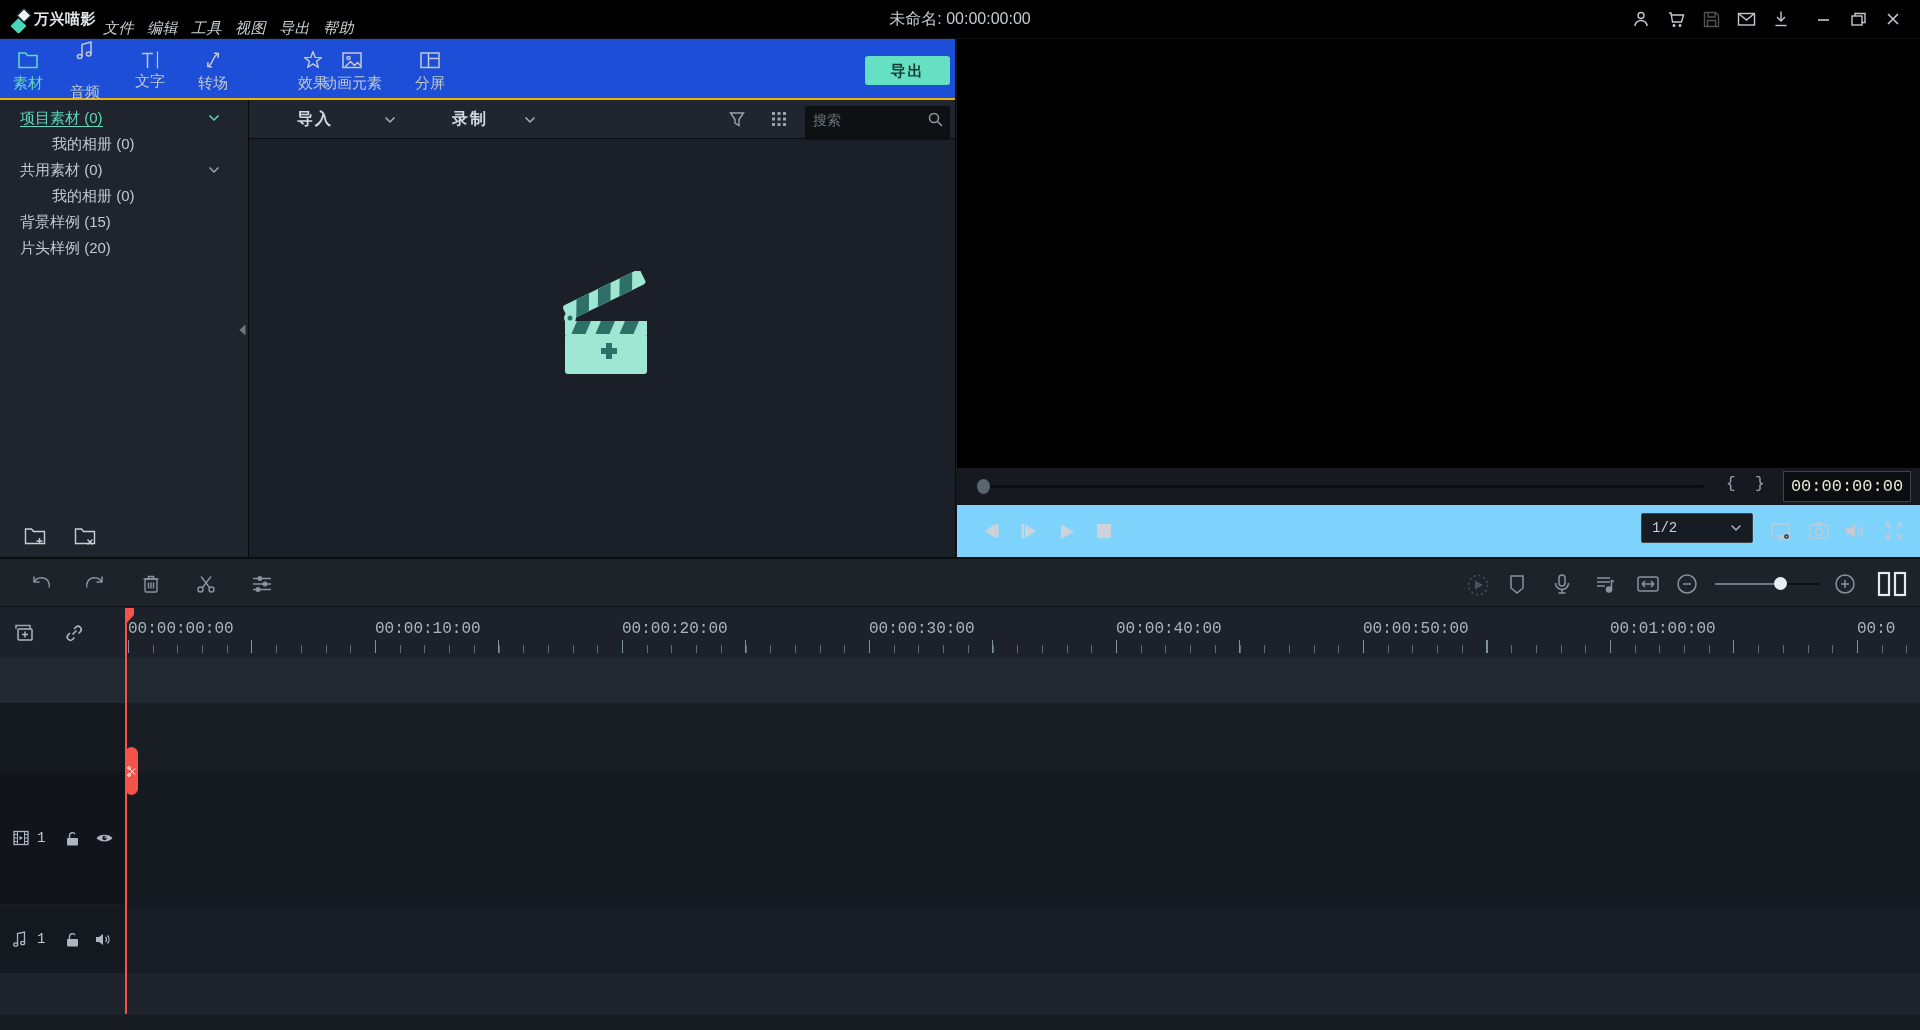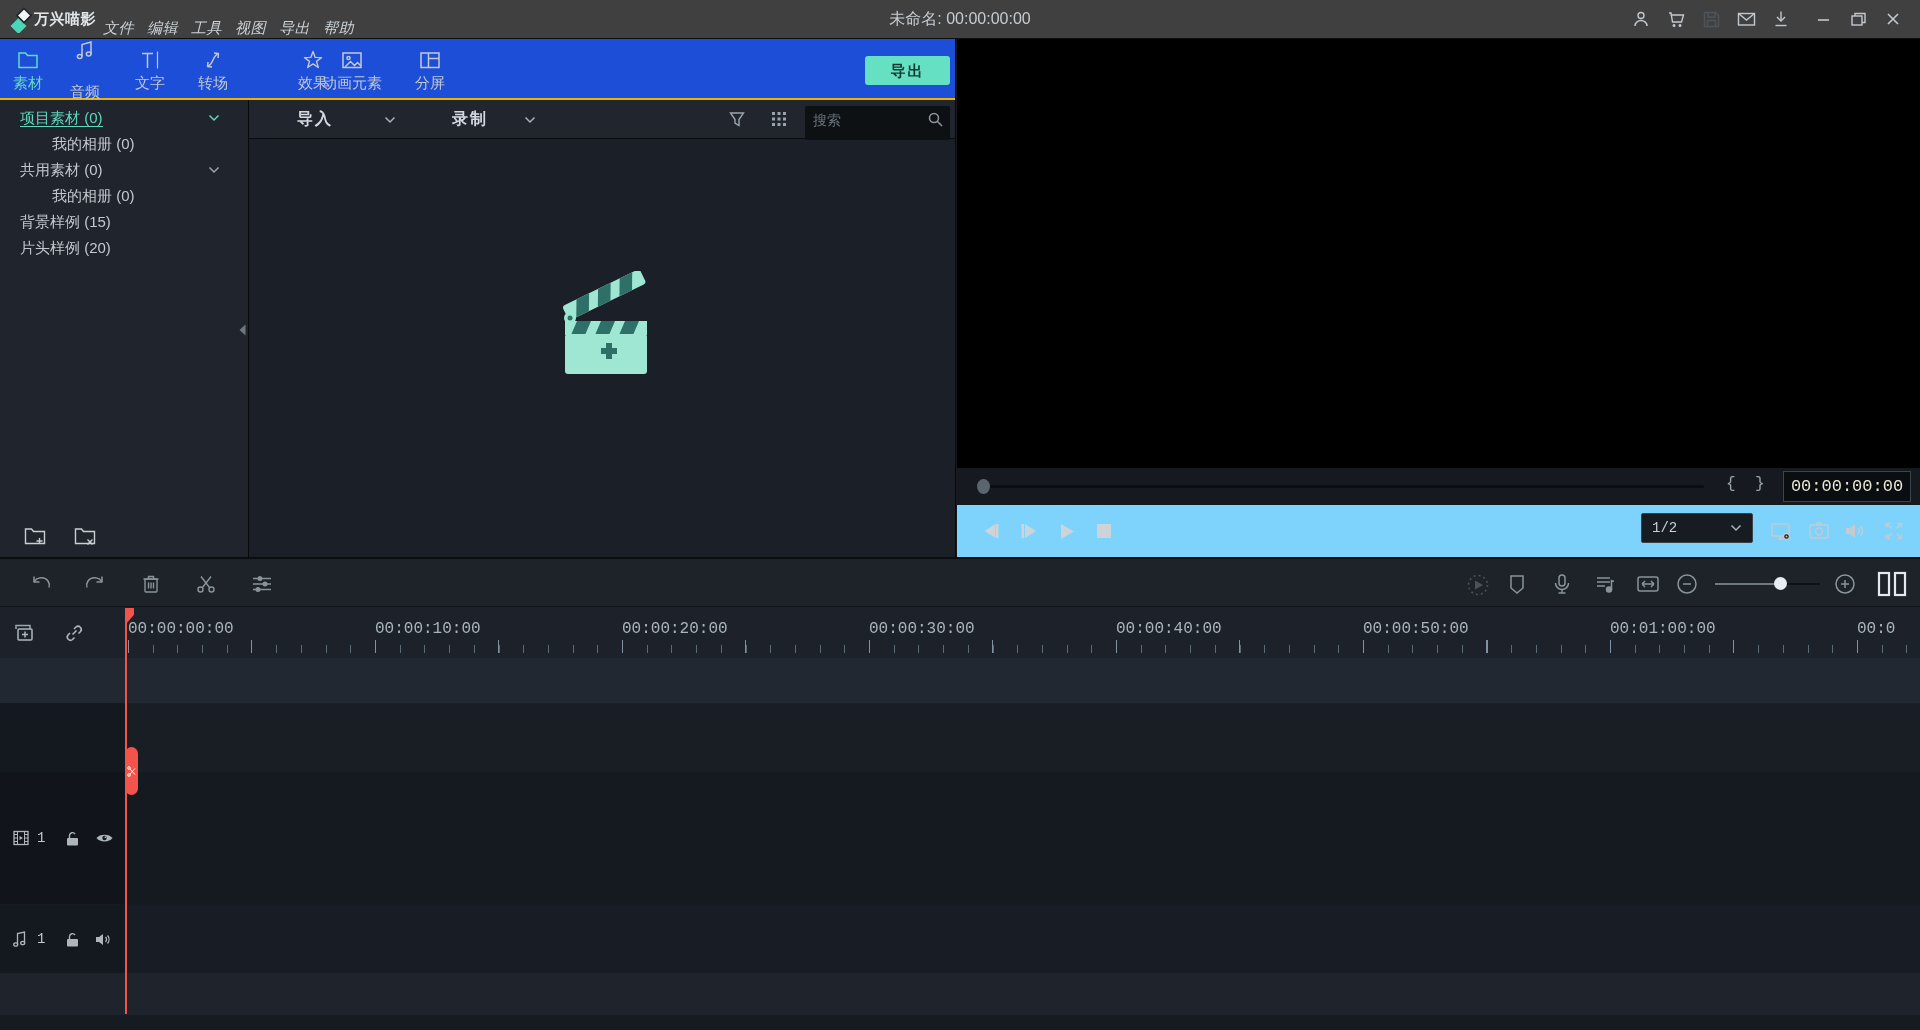--- a/index.html
+++ b/index.html
@@ -1,42 +1,42 @@
 <!DOCTYPE html>
 <html><head>
 <meta charset="utf-8">
 <style>
 * { margin:0; padding:0; box-sizing:border-box; }
 body { width:1920px; height:1030px; overflow:hidden; background:#161a21; font-family:"Liberation Sans",sans-serif; }
 .app { position:relative; width:1920px; height:1030px; }
 svg { display:block; }
 
 
-.menubar { position:absolute; top:0; left:0; width:1920px; height:39px; background:#404040; border-bottom:1px solid #0c0f12; }
+.menubar { position:absolute; top:0; left:0; width:1920px; height:39px; background:#000000; border-bottom:1px solid #0c0f12; }
 .logo { position:absolute; left:9px; top:7px; width:24px; height:26px; }
 .app-title { position:absolute; left:34px; top:0; height:38px; line-height:38px; color:#e2e6e9; font-size:15px; font-weight:bold; letter-spacing:0.5px; }
 .menus { position:absolute; left:103px; top:0; height:38px; display:flex; align-items:flex-end;font-style:italic; }
 .menu-item { color:#ccd2d7; font-size:15px; margin-right:13px; letter-spacing:0.5px; }
 .win-title { position:absolute; left:50%; transform:translateX(-50%); top:0; height:38px; line-height:38px; color:#c7ccd1; font-size:16px; }
 .mb-icons { position:absolute; right:3px; top:0; height:38px; display:flex; align-items:center; }
 .mb-icon { width:22px; height:22px; margin-right:13px; color:#c2c8cd; display:flex; align-items:center; justify-content:center; }
 .mb-icon.dim { color:#4d545a; }
 .mb-icon.gap { margin-right:20px; }
 .win-ctl { width:22px; height:22px; margin-right:13px; color:#c2c8cd; display:flex; align-items:center; justify-content:center; }
 
 
 .tabbar { position:absolute; top:39px; left:0; width:956px; height:61px; background:#1d4ed8; border-bottom:2px solid #eab308; }
 .tab { position:absolute; top:0; height:61px; display:flex; flex-direction:column; align-items:center; justify-content:center; color:#c3c9ce; transform:translateX(-50%); }
 .tab .ticon { height:24px; display:flex; align-items:center; justify-content:center; margin-bottom:3px; color:#c3c9ce; }
 .tab .tlabel { font-size:15px; line-height:16px; }
 .tab.active { color:#63dcc0; }
 .tab.active .ticon { color:#63dcc0; }
 .tab:nth-of-type(1){ left:28px; }
 .tab:nth-of-type(2){ left:85px;gap:20px; }
-.tab:nth-of-type(3){ left:150px; }
+.tab:nth-of-type(3){ left:150px;font-family:Liberation Mono, monospace; }
 .tab:nth-of-type(4){ left:213px; }
 .tab:nth-of-type(5){ left:289px;margin-left:24px; }
 .tab:nth-of-type(6){ left:352px; }
 .tab:nth-of-type(7){ left:430px; }
 .tab-underline { position:absolute; left:6px; top:96px; width:56px; height:3px; background:#63dcc0; }
 .export-btn { position:absolute; left:865px; top:17px; width:85px; height:29px; background:#66e0c2; color:#143831; font-size:15px; font-weight:bold; border:none; border-radius:3px; text-align:center; line-height:29px; letter-spacing:2px; font-family:"Liberation Sans",sans-serif; }
 
 
 .sidebar { position:absolute; top:100px; left:0; width:248px; height:457px; background:#20252d; }
 .tree { padding-top:5px; }

